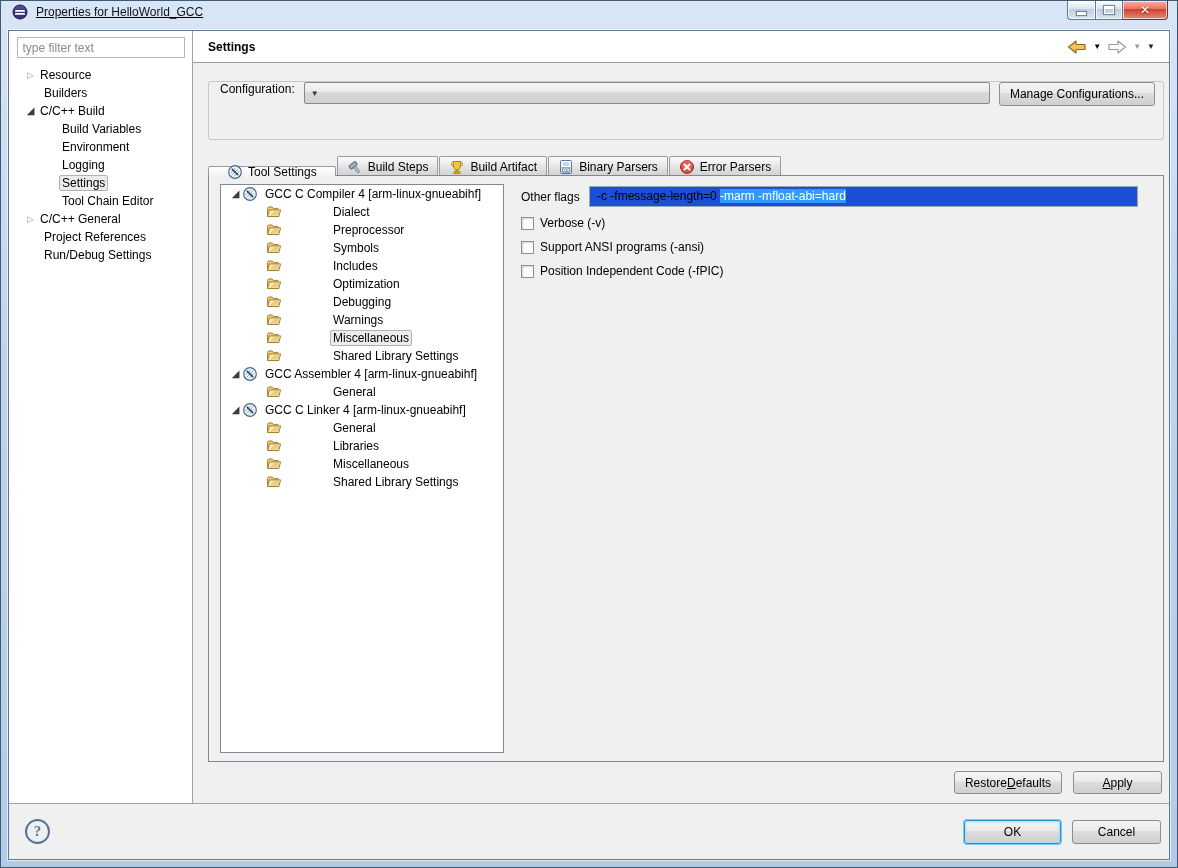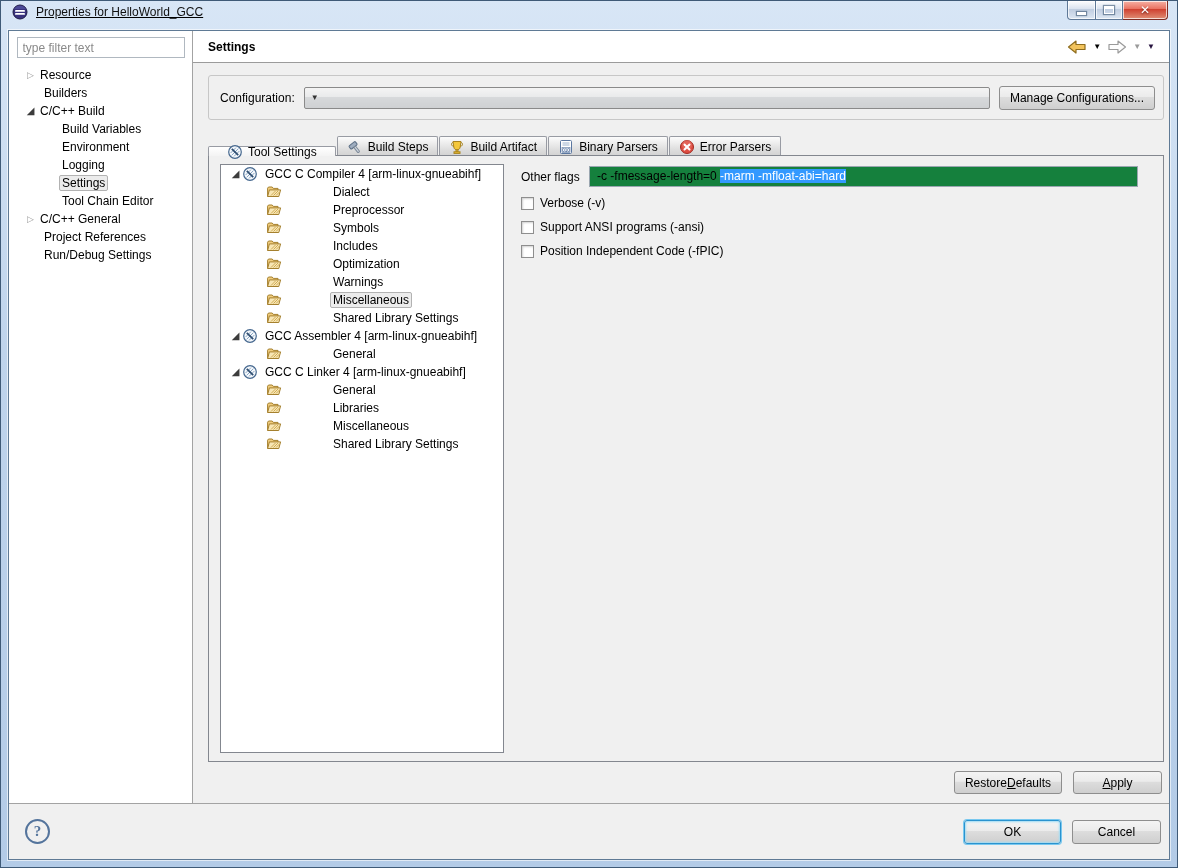--- a/index.html
+++ b/index.html
@@ -50,22 +50,22 @@
   .settings-header { height:32px; background:#fff; border-bottom:1px solid #9b9b9b;
     display:flex; align-items:center; padding:0 14px 0 15px; }
   .settings-title { font-weight:bold; font-size:12px; }
   .nav-cluster { margin-left:auto; display:flex; align-items:center; gap:6px; }
   .menu-tri { font-size:8px; line-height:1; }
   .menu-tri.dim { color:#9a9a9a; }
   .menu-tri.dark { color:#27143f; }
 
   .content { flex:1; background:#f0f0f0; display:flex; flex-direction:column; min-height:0; }
 
-  .config-box { margin:12px 5px 0 15px; height:45px; border:1px solid #c7c7c7; border-radius:3px;
-    display:flex; align-items:center; padding:0 8px 0 11px; }
+  .config-box { margin:18px 5px 0 15px; height:59px; border:1px solid #c7c7c7; border-radius:3px;
+    display:flex; align-items:flex-start; padding:0 8px 0 11px; }
   .config-label { margin-right:9px; }
   .combo { flex:1; height:22px; border:1px solid #8a8a8a; border-radius:2px;
     background:linear-gradient(#f4f4f4,#e9eaeb 45%,#d7d9db 46%,#cfd1d3);
     display:flex; align-items:center; padding:0 6px; }
   .combo-value { flex:1; white-space:nowrap; overflow:hidden; }
   .combo-arrow { font-size:8px; color:#333; }
   .btn { height:24px; border:1px solid #8e8e8e; border-radius:3px; padding:0 10px;
     background:linear-gradient(#f4f4f4,#ebebeb 45%,#dddddd 46%,#cfcfcf);
     font:12px "Liberation Sans",sans-serif; color:#000; display:inline-flex; align-items:center; justify-content:center; }
   .manage-btn { margin-left:9px; flex:none; }
@@ -83,21 +83,21 @@
   .trow .arrow { width:13px; }
   .t-root { padding-left:8px; }
   .t-cat { padding-left:45px;gap:44px; }
   .ticon { flex:none; margin-right:4px; }
   .tlabel { padding:1px 3px; }
   .tlabel.selected { background:#ececec; border:1px solid #b2b2b2; border-radius:2px; padding:0 2px; }
 
   .opts { flex:1; padding:2px 25px 0 17px; min-width:0; }
   .flags-row { display:flex; align-items:center; }
   .flags-label { margin-right:9px; flex:none; }
-  .flags-field { flex:1; height:21px; background:#15803d; border:1px solid #9aa6b0; padding:2px 4px; white-space:pre; overflow:hidden; }
+  .flags-field { flex:1; height:21px; background:#1d4ed8; border:1px solid #9aa6b0; padding:2px 4px; white-space:pre; overflow:hidden; }
   .sel-text { background:#3399ff; color:#fff; }
   .cb-row { display:flex; align-items:center; margin-top:8px; height:16px; }
   .checkbox { width:13px; height:13px; background:#fff; border:1px solid #8e8e8e; box-shadow:inset 1px 1px 2px rgba(120,120,120,.35); margin-right:6px; flex:none; }
   .cb-label { white-space:nowrap; }
 
   .actions-row { flex:none; height:41px; display:flex; align-items:center; justify-content:flex-end; gap:11px; padding-right:7px; }
   .actions-row .btn { min-width:89px; height:23px; }
 
   
   .bottom-bar { flex:none; height:56px; border-top:1px solid #a3a3a3; display:flex; align-items:center; padding:0 8px 0 16px; }
@@ -337,20 +337,26 @@
                 <div class="trow t-cat">
                   <svg class="i16 ticon">
                       <use href="#i-category"></use>
                     </svg>
                   <span class="tlabel">Optimization</span>
                 </div>
                 <div class="trow t-cat">
                   <svg class="i16 ticon">
                       <use href="#i-category"></use>
                     </svg>
+                  <span class="tlabel">Debugging</span>
+                </div>
+                <div class="trow t-cat">
+                  <svg class="i16 ticon">
+                      <use href="#i-category"></use>
+                    </svg>
                   <span class="tlabel">Warnings</span>
                 </div>
                 <div class="trow t-cat">
                   <svg class="i16 ticon">
                       <use href="#i-category"></use>
                     </svg>
                   <span class="tlabel selected">Miscellaneous</span>
                 </div>
                 <div class="trow t-cat">
                   <svg class="i16 ticon">

